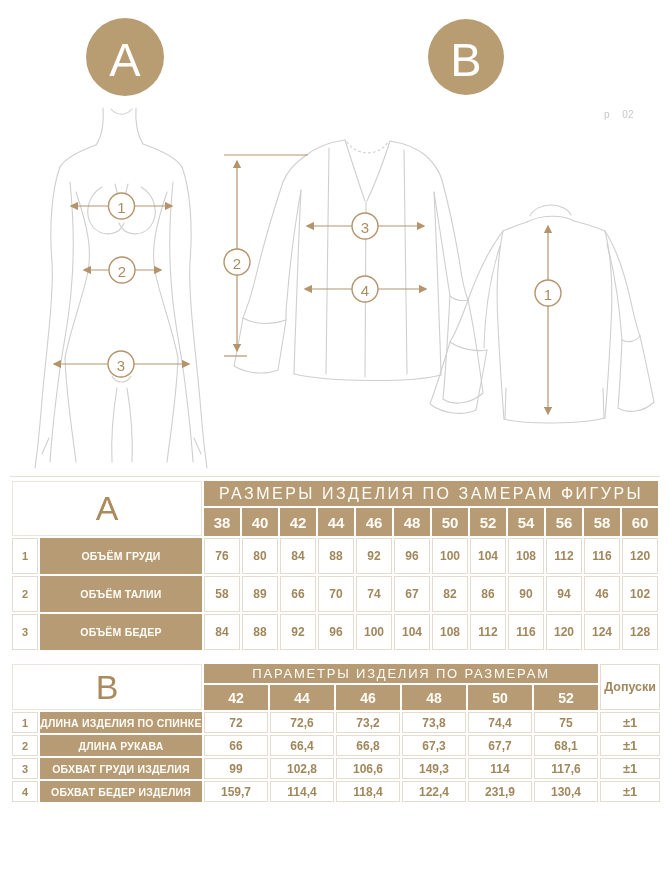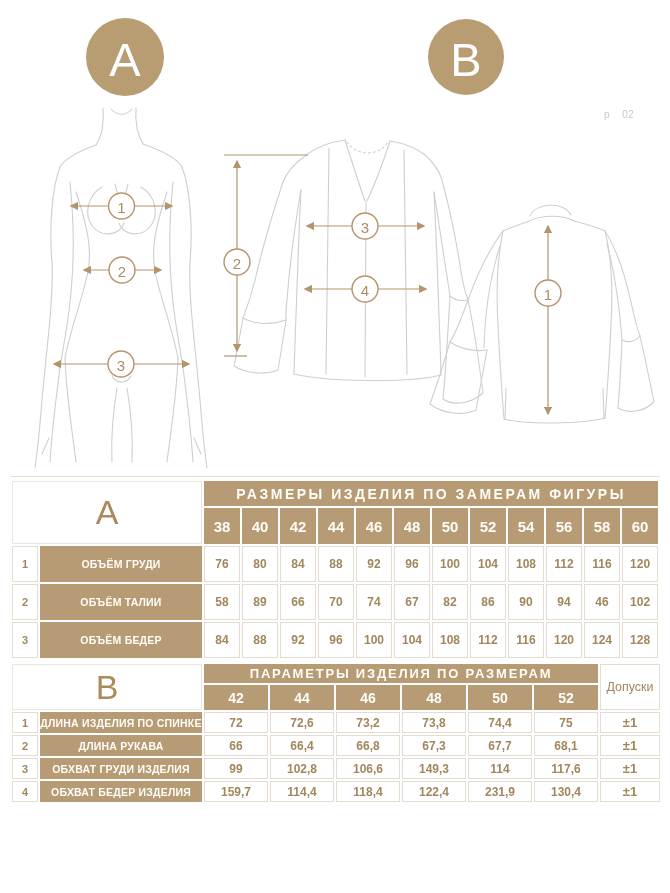--- a/index.html
+++ b/index.html
@@ -6,28 +6,28 @@
   .canvas{position:relative;width:670px;height:893px;background:#fff;overflow:hidden;
           font-family:"Liberation Sans",sans-serif;}
   svg text{font-family:"Liberation Sans",sans-serif;}
 
   
   .tbl{position:absolute;border-collapse:separate;border-spacing:2px;table-layout:fixed;}
   .tbl td{text-align:center;vertical-align:middle;padding:0;overflow:hidden;white-space:nowrap;}
   .tan{background:#b69b74;color:#fffdf8;}
   .wht{background:#ffffff;color:#a1875c;border:1px solid #e4ddcf;}
   .corner{background:#fff;border:1px solid #ece6da;color:#ab8a5d;font-size:34px;font-weight:400;}
-  .title-a{font-size:14px;letter-spacing:2.5px;font-weight:700;}
-  .title-b{font-size:13px;letter-spacing:1.8px;font-weight:700;}
+  .title-a{font-size:16px;letter-spacing:2.5px;font-weight:400;}
+  .title-b{font-size:13px;letter-spacing:1.8px;font-weight:400;}
   .size-a{font-size:15px;font-weight:700;}
   .size-b{font-size:14px;font-weight:700;}
   .rowlabel{font-size:10.5px;font-weight:700;letter-spacing:0.2px;}
   .val{font-size:12px;font-weight:700;}
   .numcol{font-size:11px;font-weight:700;}
-  .tolhead{font-size:12.5px;font-weight:400;}
+  .tolhead{font-size:12.5px;font-weight:700;}
   .tolval{font-size:13px;font-weight:700;}
   .tbl-a{left:10px;top:479px;width:650px;}
   .tbl-b{left:10px;top:662px;width:650px;}
   .topline{position:absolute;left:10px;top:476px;width:650px;height:1px;background:#eadfce;}
 </style>
 </head>
 <body>
 
 <div class="canvas">
 
@@ -168,21 +168,21 @@
       <col style="width:36px">
         <col style="width:36px">
         <col style="width:36px">
         <col style="width:36px">
     </colgroup>
     <tbody>
         <tr style="height:25px">
       <td class="corner" rowspan="2" colspan="2">А</td>
       <td class="tan title-a" colspan="12">РАЗМЕРЫ ИЗДЕЛИЯ ПО ЗАМЕРАМ ФИГУРЫ</td>
     </tr>
-    <tr style="height:36px">
+    <tr style="height:28px">
       <td class="tan size-a">38</td>
       <td class="tan size-a">40</td>
       <td class="tan size-a">42</td>
       <td class="tan size-a">44</td>
       <td class="tan size-a">46</td>
       <td class="tan size-a">48</td>
       <td class="tan size-a">50</td>
       <td class="tan size-a">52</td>
       <td class="tan size-a">54</td>
       <td class="tan size-a">56</td>

